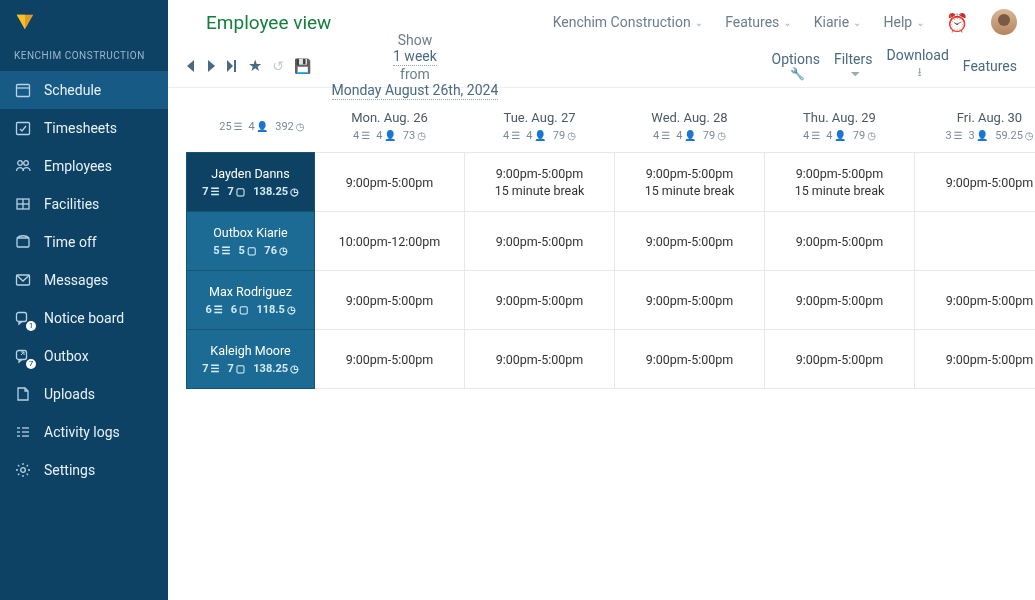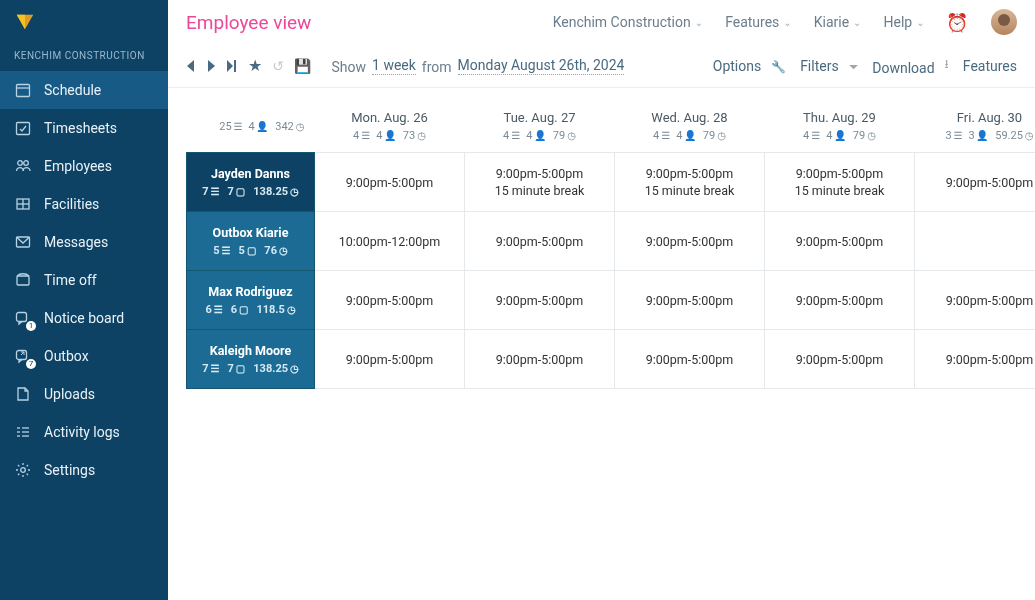--- a/index.html
+++ b/index.html
@@ -84,23 +84,24 @@
   }
   .topbar {
     height: 44px;
     display: flex;
     align-items: center;
     padding: 0 18px;
     gap: 22px;
   }
   .page-title {
     font-size: 19px;
-    color: #ec4899;
+    color: #15803d;
     font-weight: 400;
     flex: 1;
+    margin-left: 20px;
   }
   .top-link {
     color: #6b7e8d;
     font-size: 14px;
     display: flex;
     align-items: center;
     gap: 4px;
     cursor: pointer;
   }
   .chev { font-size: 10px; color: #9fb1bf; }
@@ -123,21 +124,21 @@
     gap: 14px;
     color: #6b7e8d;
     font-size: 14px;
     border-bottom: 1px solid #eceff1;
   }
   .tb-icons { display:flex; gap:10px; align-items:center; margin-right:6px;}
   .tb-btn { color:#4a6a80; cursor:pointer; display:flex; align-items:center;}
   .tb-btn.muted { color:#c4ccd2; }
   .tb-link { color:#4a6a80; cursor:pointer; text-decoration:underline; text-decoration-color:transparent;}
   .tb-link.u { border-bottom: 1px dotted #8fa6b4; padding-bottom:1px;}
-  .tb-group { display:flex; align-items:flex-end; gap:6px;}
+  .tb-group { display:flex; align-items:center; gap:0;flex-direction:column;}
   .spacer { flex:1; }
   .tool-icon { color:#9aa9b3; font-size:12px; margin-left:4px;}
 
   
   .grid-wrap { padding: 16px 0 0 18px; overflow:auto;}
   table.schedule { border-collapse: collapse; }
   .schedule th, .schedule td {
     border: 1px solid #e6e9eb;
     vertical-align: middle;
     text-align: center;
@@ -164,21 +165,21 @@
     min-width: 128px;
     padding: 0;
     border-color:#14556f;
   }
   .schedule tbody tr:first-child th.emp { background:#0d4264; }
   .emp-inner {
     height: 58px;
     display:flex; flex-direction:column; align-items:center; justify-content:center; gap:4px;
     padding: 6px 8px;
   }
-  .emp-name { font-size:12.5px; font-weight:700;}
+  .emp-name { font-size:12.5px; font-weight:400;}
   .emp-stats { display:flex; gap:8px; font-size:11px; color:#d5e9f3; align-items:center;}
   .emp-stats .s{display:flex;align-items:center;gap:2px;}
 
   .schedule td.cell {
     width: 150px; min-width:150px;
     height:58px;
     font-size: 12.5px;
     color:#333;
     padding:4px 6px;
   }
@@ -234,34 +235,34 @@
             <rect x="2" y="3" width="12" height="10"></rect>
             <line x1="2" y1="8" x2="14" y2="8"></line>
             <line x1="8" y1="3" x2="8" y2="13"></line>
           </svg>
         </span>
         <span>Facilities</span>
       </div>
       <div class="nav-item">
         <span class="nic">
           <svg width="16" height="16" viewBox="0 0 16 16" fill="none" stroke="currentColor" stroke-width="1.3">
+            <rect x="2" y="4" width="12" height="9" rx="1"></rect>
+            <path d="M2 4 C5 1 11 1 14 4"></path>
+          </svg>
+        </span>
+        <span>Time off</span>
+      </div>
+      <div class="nav-item">
+        <span class="nic">
+          <svg width="16" height="16" viewBox="0 0 16 16" fill="none" stroke="currentColor" stroke-width="1.3">
             <rect x="1.5" y="3" width="13" height="10" rx="1"></rect>
             <polyline points="1.5,3 8,9 14.5,3"></polyline>
           </svg>
         </span>
         <span>Messages</span>
-      </div>
-      <div class="nav-item">
-        <span class="nic">
-          <svg width="16" height="16" viewBox="0 0 16 16" fill="none" stroke="currentColor" stroke-width="1.3">
-            <rect x="2" y="4" width="12" height="9" rx="1"></rect>
-            <path d="M2 4 C5 1 11 1 14 4"></path>
-          </svg>
-        </span>
-        <span>Time off</span>
       </div>
       <div class="nav-item">
         <span class="nic">
           <svg width="16" height="16" viewBox="0 0 16 16" fill="none" stroke="currentColor" stroke-width="1.3">
             <rect x="1.5" y="2.5" width="10" height="9" rx="2"></rect>
             <path d="M4 11.5 L4 14 L7 11.5"></path>
           </svg>
           <span class="badge">1</span>
         </span>
         <span>Notice board</span>
@@ -388,21 +389,21 @@
             <div class="stats" style="justify-content:flex-end;">
               <span class="s">
                   <span>25</span>
                   <span class="mini-ic">☰</span>
                 </span>
               <span class="s">
                   <span>4</span>
                   <span class="mini-ic">👤</span>
                 </span>
               <span class="s">
-                  <span>342</span>
+                  <span>392</span>
                   <span class="mini-ic">◷</span>
                 </span>
             </div>
           </th>
 
         <th>
               <div class="day-label">Mon. Aug. 26</div>
               <div class="stats">
                 <span class="s">
                   <span>4</span>

